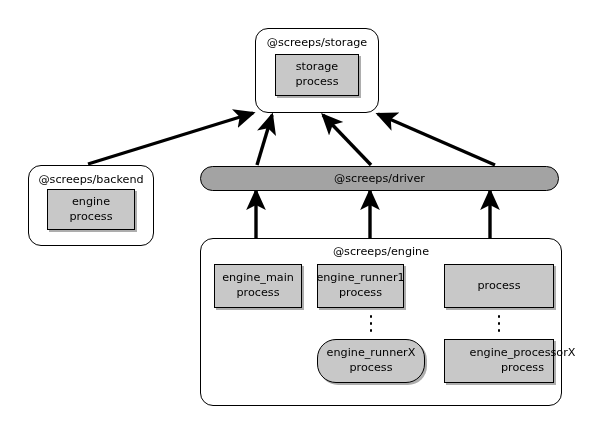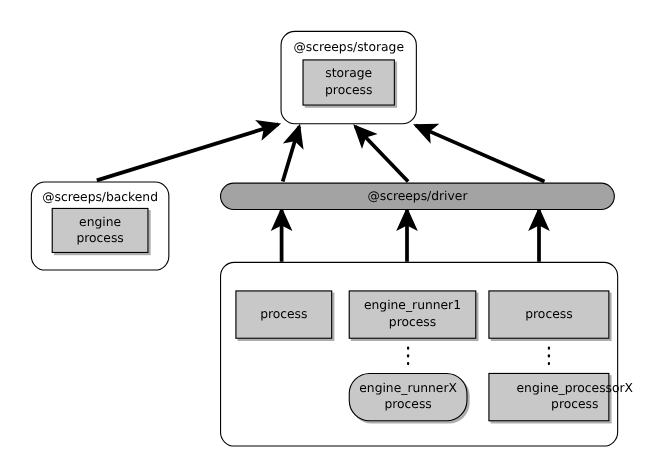--- a/index.html
+++ b/index.html
@@ -128,26 +128,28 @@
       <span class="proc-line">engine</span>
       <span class="proc-line">process</span>
     </div>
   </div>
 
   <div class="driver-bar" style="left:200px; top:166px; width:359px; height:25px;">
     <span>@screeps/driver</span>
   </div>
 
   <div class="container-box" style="left:200px; top:238px; width:362px; height:168px;">
+    <div class="container-title" style="top:6px;">@screeps/engine</div>
 
     <div class="proc-box" style="left:13px; top:25px; width:88px; height:44px;">
+      <span class="proc-line">engine_main</span>
       <span class="proc-line">process</span>
     </div>
 
-    <div class="proc-box" style="left:116px; top:25px; width:116px; height:44px;">
+    <div class="proc-box" style="left:116px; top:25px; width:87px; height:44px;">
       <span class="proc-line">engine_runner1</span>
       <span class="proc-line">process</span>
     </div>
 
     <div class="proc-box" style="left:243px; top:25px; width:110px; height:44px;">
       <span class="proc-line">process</span>
     </div>
 
     <div class="ellipsis-dots" style="left:165px; top:76px;">
       <i></i>

